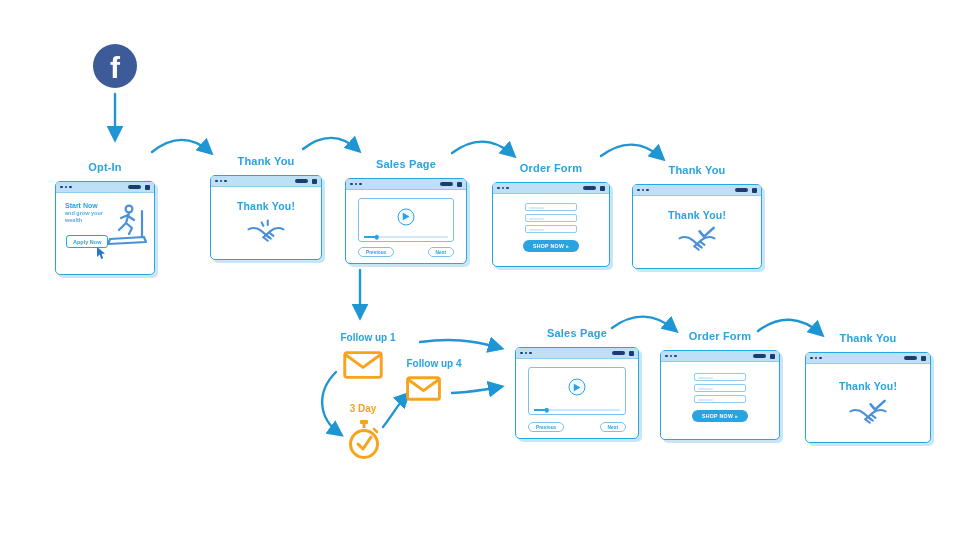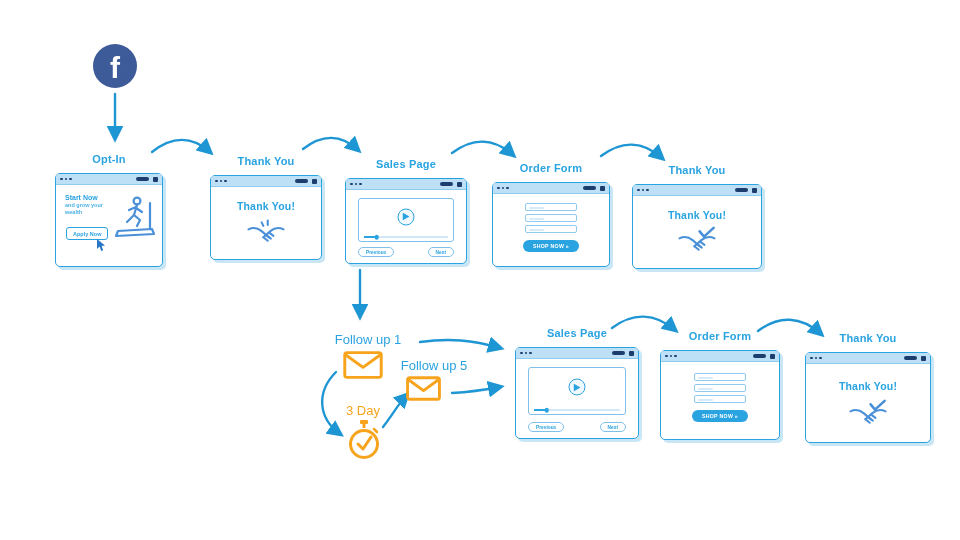--- a/index.html
+++ b/index.html
@@ -34,21 +34,21 @@
   .pfill{width:15%;height:100%;background:var(--accent,#2aa3e1);}
   .pdot{position:absolute;left:15%;top:50%;transform:translate(-50%,-50%);width:4.5px;height:4.5px;border-radius:50%;background:var(--accent,#2aa3e1);}
   .navrow{position:absolute;left:12px;right:12px;bottom:6px;display:flex;justify-content:space-between;}
   .pill-btn{border:1px solid #7fc0ea;color:var(--accent,#2aa3e1);font-size:4.8px;padding:1.5px 7px;border-radius:7px;background:#fff;font-weight:bold;}
 
   .form{position:absolute;left:0;right:0;top:9px;display:flex;flex-direction:column;align-items:center;gap:3px;}
   .field{width:52px;height:8px;border:1px solid #8ecbef;border-radius:2px;position:relative;background:#fff;}
   .field i{position:absolute;left:2.5px;top:2.5px;width:15px;height:2.5px;background:#d5ebf9;border-radius:1px;}
   .shop{margin-top:4px;background:var(--accent,#2aa3e1);color:#fff;font-size:5.2px;font-weight:bold;padding:3px 10px;border-radius:8px;letter-spacing:.3px;}
 
-  .flabel{position:absolute;font-weight:normal;color:var(--accent,#2aa3e1);font-size:13px;text-align:center;}
+  .flabel{position:absolute;font-weight:bold;color:var(--accent,#2aa3e1);font-size:10px;text-align:center;}
   .olabel{color:var(--orange,#f7a31c);}
   .icon-abs{position:absolute;color:var(--orange,#f7a31c);}
 </style>
 </head>
 <body>
 
 <div class="canvas">
 
   <svg class="arrows" width="960" height="540" viewBox="0 0 960 540">
     <defs>
@@ -69,21 +69,21 @@
       <path d="M383 427 C394 413 398 404 407 395" marker-end="url(#ah)"></path>
       <path d="M612 328 C633 312 655 313 675 330" marker-end="url(#ah)"></path>
       <path d="M758 331 C779 315 801 316 821 334" marker-end="url(#ah)"></path>
     </g>
   </svg>
 
   <div class="fb">
     <span>f</span>
   </div>
 
-  <div class="node" style="left:55px;top:152px;width:108px;">
+  <div class="node" style="left:55px;top:160px;width:100px;">
     <div class="node-label">Opt-In</div>
     <div class="window" style="height:94px;">
       <div class="titlebar">
         <span class="tdot"></span>
         <span class="tdot"></span>
         <span class="tdot"></span>
         <span class="tpill"></span>
         <span class="tsq"></span>
       </div>
       <div class="wbody">
@@ -222,21 +222,21 @@
       </div>
     </div>
   </div>
 
   <div class="flabel" style="left:328px;top:332px;width:80px;">Follow up 1</div>
   <svg class="icon-abs" style="left:343px;top:350px;" width="40" height="30" viewBox="0 0 34 24">
     <rect x="1.5" y="1.5" width="31" height="21" rx="2" fill="#fff" stroke="currentColor" stroke-width="2.5"></rect>
     <path d="M2.5 3.5 L17 14 L31.5 3.5" fill="none" stroke="currentColor" stroke-width="2.5" stroke-linecap="round" stroke-linejoin="round"></path>
   </svg>
 
-  <div class="flabel" style="left:398px;top:358px;width:72px;">Follow up 5</div>
+  <div class="flabel" style="left:398px;top:358px;width:72px;">Follow up 4</div>
   <svg class="icon-abs" style="left:406px;top:376px;" width="35" height="25" viewBox="0 0 34 24">
     <rect x="1.5" y="1.5" width="31" height="21" rx="2" fill="#fff" stroke="currentColor" stroke-width="2.8"></rect>
     <path d="M2.5 3.5 L17 14 L31.5 3.5" fill="none" stroke="currentColor" stroke-width="2.8" stroke-linecap="round" stroke-linejoin="round"></path>
   </svg>
 
   <div class="flabel olabel" style="left:333px;top:403px;width:60px;">3 Day</div>
   <svg class="icon-abs" style="left:347px;top:420px;" width="34" height="40" viewBox="0 0 34 40">
     <rect x="13" y="0" width="8" height="4" rx="1" fill="currentColor"></rect>
     <rect x="15.5" y="4" width="3" height="4" fill="currentColor"></rect>
     <line x1="27" y1="9" x2="30" y2="12" stroke="currentColor" stroke-width="2.5" stroke-linecap="round"></line>

